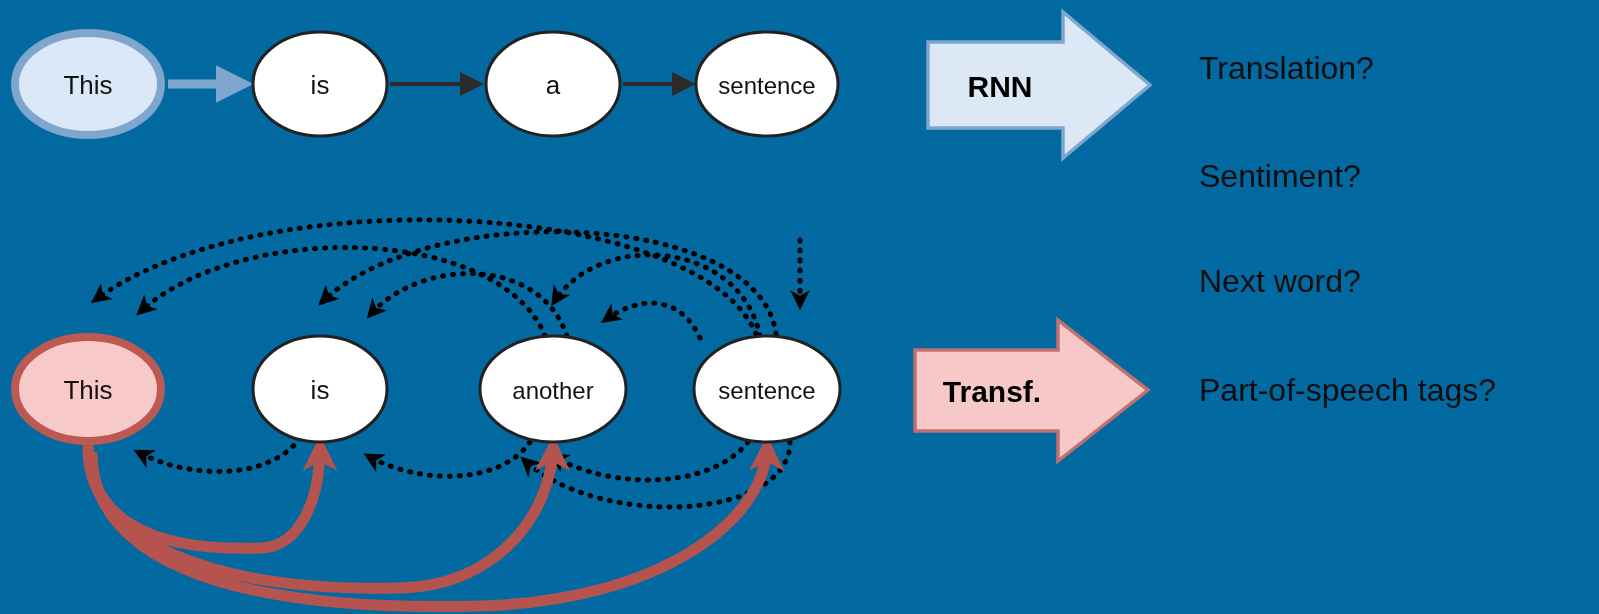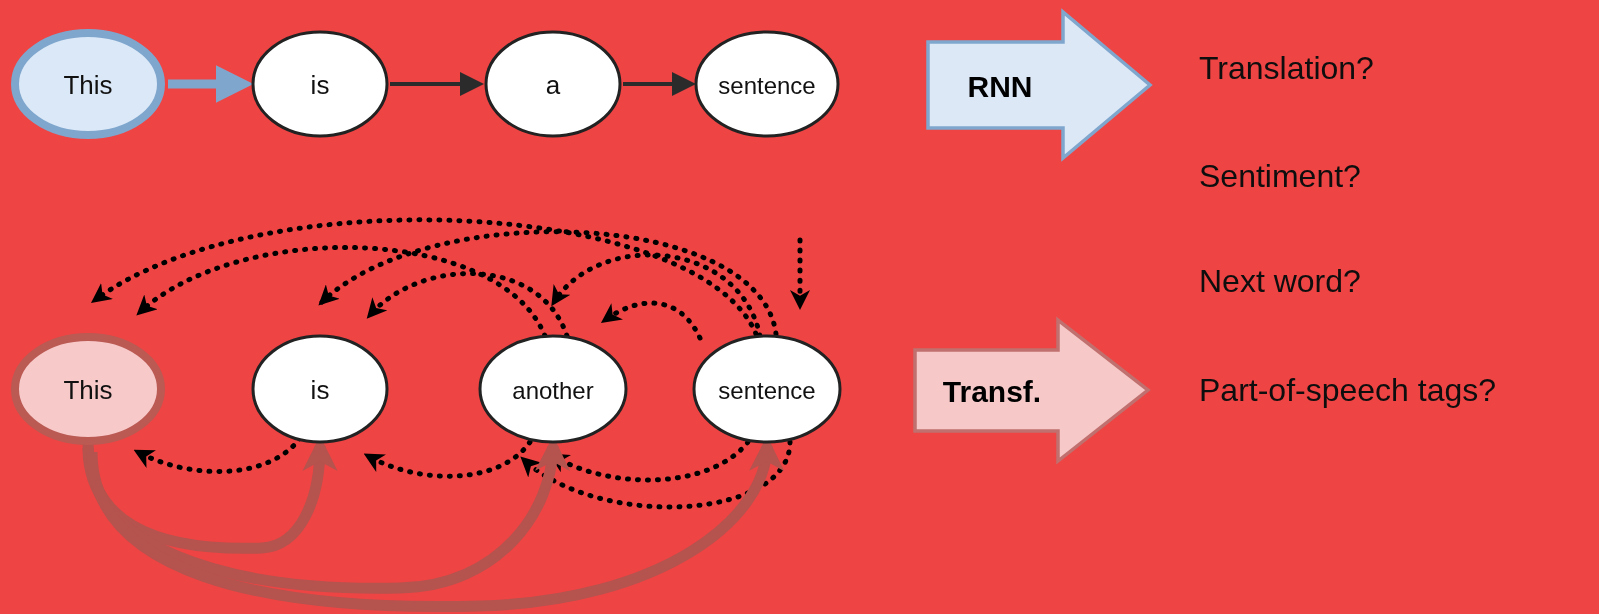--- a/index.html
+++ b/index.html
@@ -12,21 +12,21 @@
     width: 1599px;
     height: 614px;
     overflow: hidden;
     font-family: "Liberation Sans", sans-serif;
     position: relative;
   }
   #diagram-root {
     position: relative;
     width: 1599px;
     height: 614px;
-    background: #ef4444;
+    background: #0369a1;
   }
   svg.canvas {
     position: absolute;
     left: 0;
     top: 0;
     width: 1599px;
     height: 614px;
     display: block;
   }
   .node-label {

